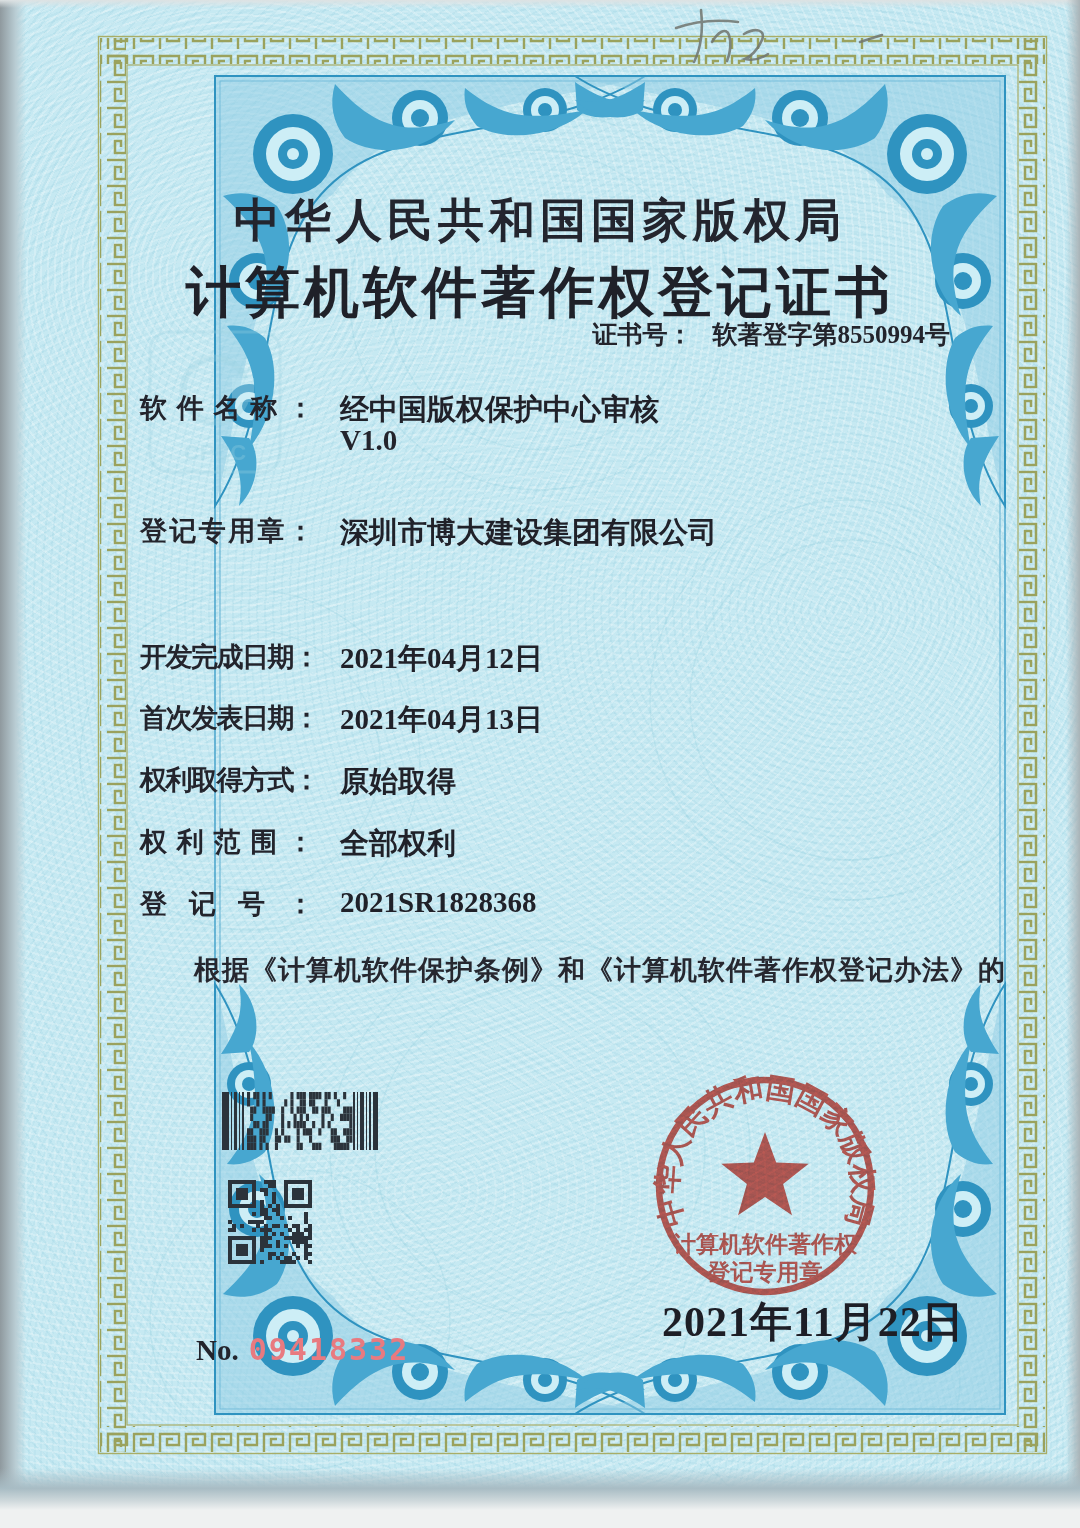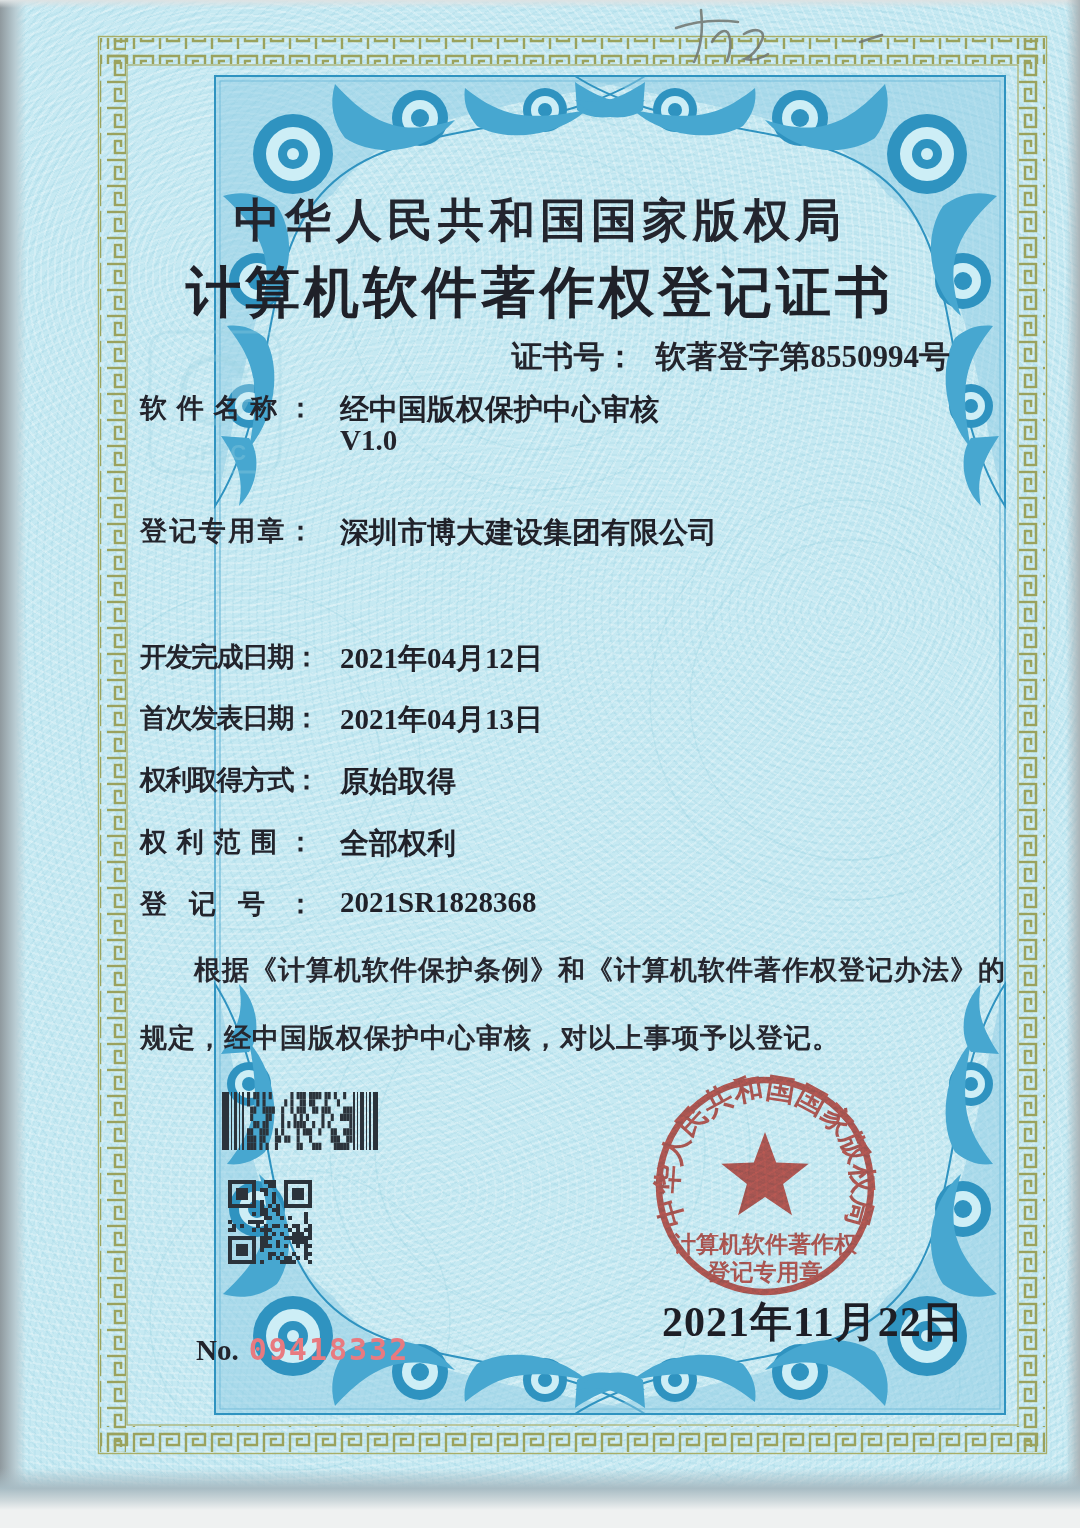--- a/index.html
+++ b/index.html
@@ -15,21 +15,21 @@
     background:
       repeating-radial-gradient(circle at 22% 18%, rgba(255,255,255,.22) 0 2px, rgba(255,255,255,0) 2px 7px),
       repeating-radial-gradient(circle at 78% 40%, rgba(64,160,190,.07) 0 2px, rgba(64,160,190,0) 2px 8px),
       repeating-radial-gradient(circle at 40% 78%, rgba(255,255,255,.16) 0 2px, rgba(255,255,255,0) 2px 9px),
       repeating-radial-gradient(circle at 60% 95%, rgba(64,160,190,.06) 0 2px, rgba(64,160,190,0) 2px 6px);
   }
   .art{position:absolute;inset:0;z-index:2;}
   .txt{position:absolute;z-index:4;white-space:nowrap;}
   .authority{left:0;right:0;top:190px;text-align:center;font-size:46px;font-weight:700;letter-spacing:5px;color:#23252e;}
   .cert-title{left:0;right:0;top:256px;text-align:center;font-size:55px;font-weight:700;letter-spacing:4px;color:#1f2129;}
-  .certno{right:130px;top:336px;font-size:31px;font-weight:700;}
+  .certno{right:130px;top:318px;font-size:25px;font-weight:700;}
   .certno .val{margin-left:20px;}
   .row{position:absolute;left:140px;z-index:4;height:36px;}
   .f-label{display:inline-block;width:174px;font-size:27px;font-weight:700;text-align:justify;text-align-last:justify;white-space:nowrap;vertical-align:top;}
   .row.tight .f-label{text-align-last:left;letter-spacing:-1.5px;width:auto;}
   .f-value{position:absolute;left:200px;top:0;font-size:29px;font-weight:700;white-space:nowrap;color:#202129;}
   .r1{top:390px}.r1b{left:340px;top:424px;font-size:29px;font-weight:700;}
   .r2{top:513px}.r3{top:639px}.r4{top:700px}.r5{top:762px}.r6{top:824px}.r7{top:886px}
   .para{position:absolute;left:140px;width:850px;z-index:4;font-size:27px;font-weight:600;letter-spacing:1px;color:#26272f;}
   .p1{top:952px;text-indent:2em;}
   .p2{top:1020px;}
@@ -173,21 +173,20 @@
     <span class="f-label">权利范围：</span>
     <span class="f-value">全部权利</span>
   </div>
 
   <div class="row r7">
     <span class="f-label">登记号：</span>
     <span class="f-value">2021SR1828368</span>
   </div>
 
   <div class="para p1 txt">根据《计算机软件保护条例》和《计算机软件著作权登记办法》的</div>
-  <div class="para p2 txt">规定，经中国版权保护中心审核，对以上事项予以登记。</div>
 
   <svg id="barcode" class="code" width="156" height="58">
       <rect x="0" y="0" width="7" height="58" fill="#2b333b"></rect>
       <rect x="9" y="0" width="1" height="58" fill="#2b333b"></rect>
       <rect x="12" y="0" width="3" height="58" fill="#2b333b"></rect>
       <rect x="17" y="0" width="1" height="58" fill="#2b333b"></rect>
       <rect x="20" y="0" width="2" height="58" fill="#2b333b"></rect>
       <rect x="131" y="0" width="2" height="58" fill="#2b333b"></rect>
       <rect x="135" y="0" width="1" height="58" fill="#2b333b"></rect>
       <rect x="138" y="0" width="4" height="58" fill="#2b333b"></rect>

